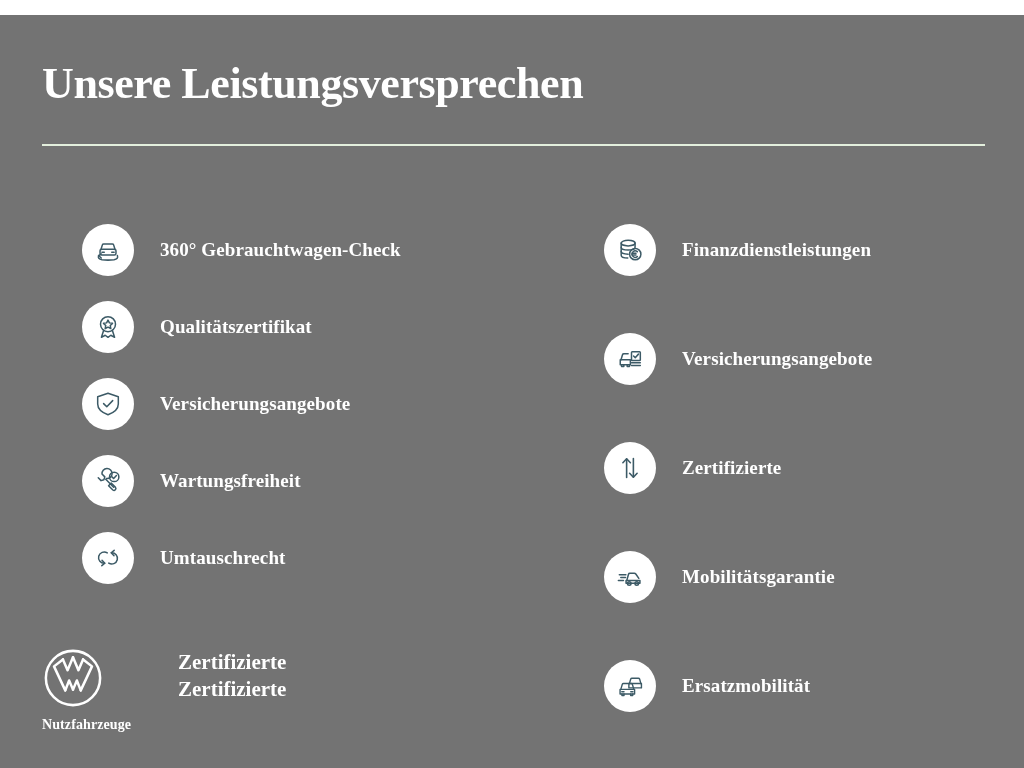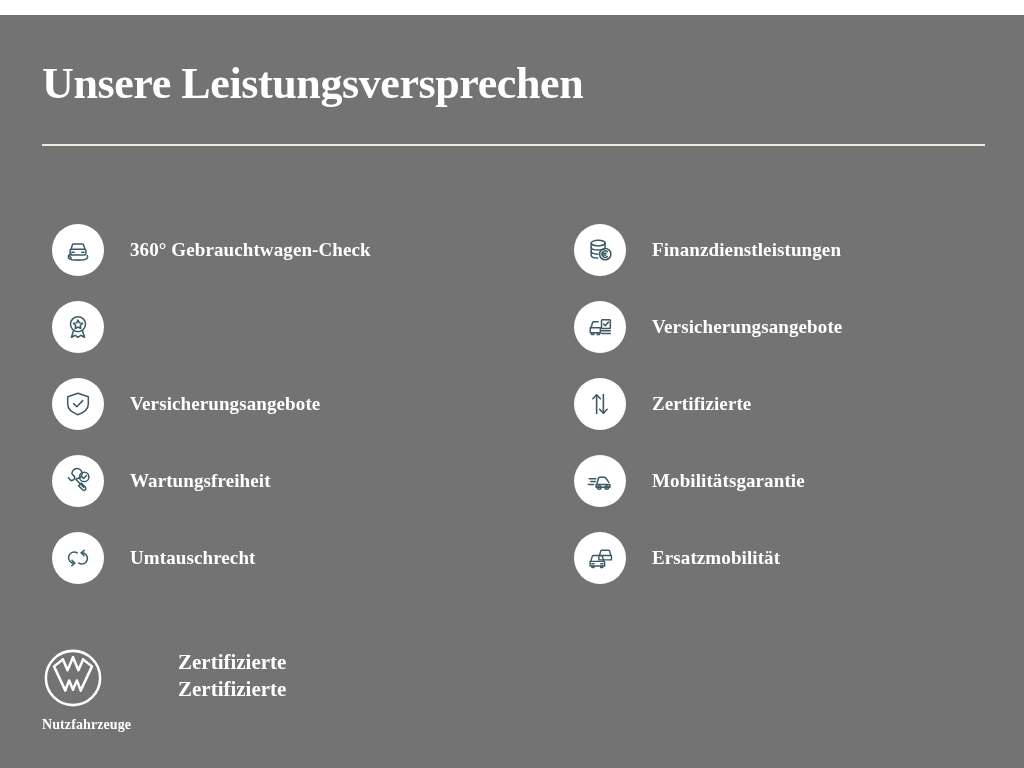--- a/index.html
+++ b/index.html
@@ -54,29 +54,30 @@
     opacity: 0.95;
   }
 
   
   .promises {
     position: absolute;
     left: 0;
     top: 196px;
     width: 1024px;
     display: flex;
+    justify-content: flex-end;
   }
 
   .column {
     display: flex;
     flex-direction: column;
   }
 
   .column-left  { margin-left: 52px;  width: 470px; }
-  .column-right { margin-left: 52px;  width: 420px; }
+  .column-right { margin-left: 52px;  width: 420px; gap: 32px; }
 
   .promise-item {
     display: flex;
     align-items: center;
     height: 77px;
   }
 
   .promise-badge {
     flex: 0 0 auto;
     width: 52px;
@@ -173,20 +174,21 @@
       </div>
 
       <div class="promise-item">
         <span class="promise-badge">
           <svg viewBox="0 0 32 32" fill="none" stroke="#3c5a66" stroke-width="1.6" stroke-linecap="round" stroke-linejoin="round">
             <circle cx="16" cy="13" r="8"></circle>
             <path d="M16 8.6 L17.5 11.6 L20.8 12.1 L18.4 14.4 L19 17.7 L16 16.1 L13 17.7 L13.6 14.4 L11.2 12.1 L14.5 11.6 Z"></path>
             <path d="M11.4 19.4 L9 27 L13 24.8 L16 27 L19 24.8 L23 27 L20.6 19.4"></path>
           </svg>
         </span>
+        <span class="promise-label">Qualitätszertifikat</span>
       </div>
 
       <div class="promise-item">
         <span class="promise-badge">
           <svg viewBox="0 0 32 32" fill="none" stroke="#3c5a66" stroke-width="1.6" stroke-linecap="round" stroke-linejoin="round">
             <path d="M16 4.5 L27 8.2 V16 Q27 23.4 16 27.5 Q5 23.4 5 16 V8.2 Z"></path>
             <path d="M11.3 15.6 L14.7 19 L21 12.4"></path>
           </svg>
         </span>
         <span class="promise-label">Versicherungsangebote</span>

